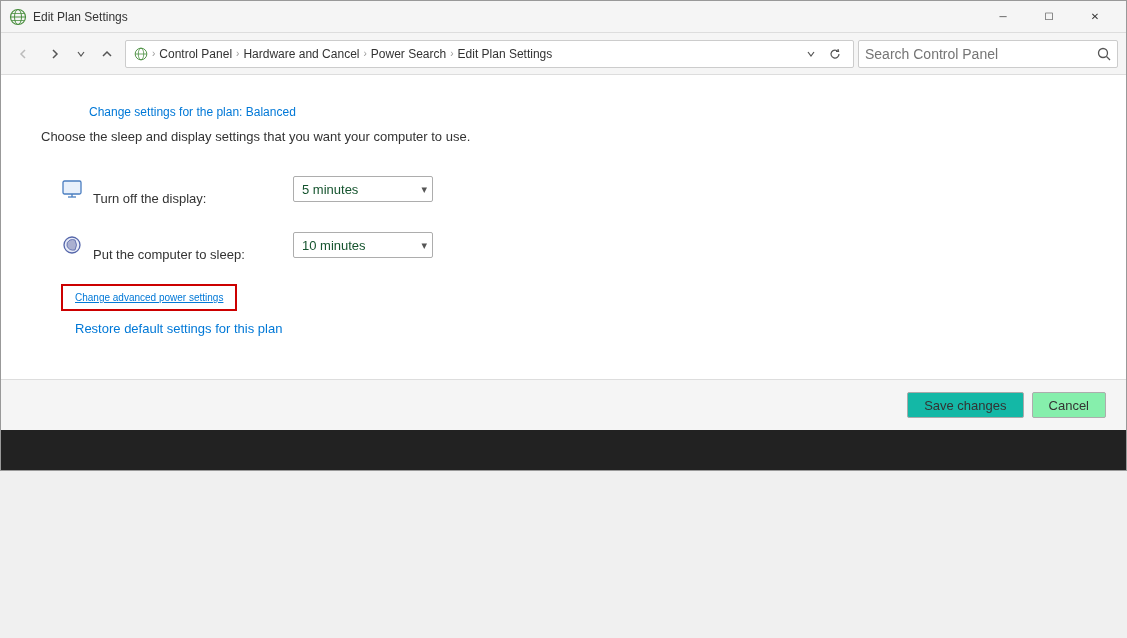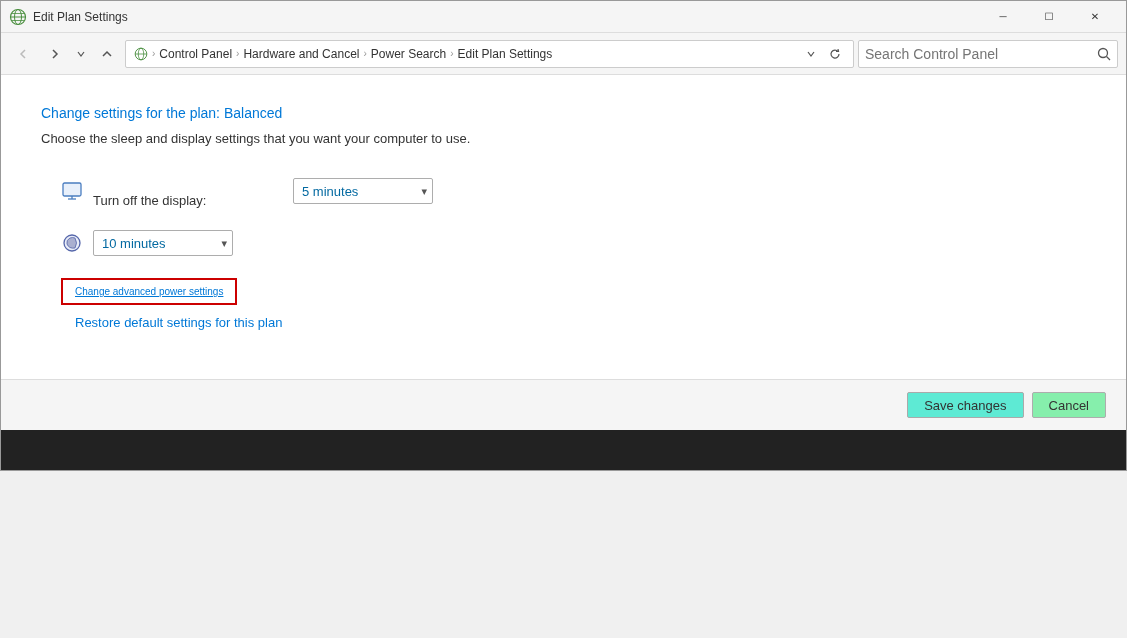--- a/index.html
+++ b/index.html
@@ -97,23 +97,24 @@
       flex: 1;
       display: flex;
       flex-direction: column;
       background: #fff;
     }
     .main-content {
       flex: 1;
       padding: 30px 40px;
     }
     .plan-title {
-      font-size: 14px;
+      font-size: 12px;
       color: #0078d7;
       margin-bottom: 10px;
+      margin-left: 48px;
     }
     .plan-subtitle {
       font-size: 13px;
       color: #333;
       margin-bottom: 28px;
     }
     .settings-row {
       display: flex;
       align-items: center;
       margin-bottom: 22px;
@@ -132,21 +133,21 @@
     }
     .dropdown-wrapper {
       position: relative; width: 140px;
     }
     .dropdown-wrapper select {
       width: 100%; height: 26px;
       border: 1px solid #adadad;
       border-radius: 2px;
       background: #fff;
       font-size: 13px;
-      color: #0369a1;
+      color: #14532d;
       padding: 0 24px 0 8px;
       cursor: pointer;
       appearance: none; -webkit-appearance: none;
     }
     .dropdown-wrapper::after {
       content: '▾';
       position: absolute; right: 6px; top: 50%;
       transform: translateY(-50%);
       color: #555; font-size: 11px;
       pointer-events: none;
@@ -187,21 +188,21 @@
     .footer-btn {
       height: 26px;
       padding: 0 16px;
       border: 1px solid #adadad;
       border-radius: 2px;
       background: #86efac;
       font-size: 13px;
       cursor: pointer;
       color: #333;
     }
-    .footer-btn.primary { background: #5eead4; border-color: #aaa; }
+    .footer-btn.primary { background: #14b8a6; border-color: #aaa; }
 
     
     .taskbar-bottom {
       height: 40px;
       background: #222;
       display: flex; align-items: center;
     }
 
     
     .globe-icon { width: 18px; height: 18px; }
@@ -326,20 +327,21 @@
         </div>
       </div>
 
       <div class="settings-row">
         <div class="setting-icon">
           <svg width="20" height="20" viewBox="0 0 20 20" fill="none">
             <circle cx="10" cy="10" r="8" stroke="#5566aa" stroke-width="1.3" fill="#e8ecf8"></circle>
             <path d="M13 5 Q16 10 13 15 Q7 16 5 11 Q4 7 8 5 Q10.5 4 13 5Z" fill="#aab0d0" stroke="#5566aa" stroke-width="0.8"></path>
           </svg>
         </div>
+        <span class="setting-label">Put the computer to sleep:</span>
         <div class="dropdown-wrapper">
           <select>
             <option>10 minutes</option>
             <option>1 minute</option>
             <option>2 minutes</option>
             <option>3 minutes</option>
             <option>5 minutes</option>
             <option>15 minutes</option>
             <option>20 minutes</option>
             <option>25 minutes</option>

